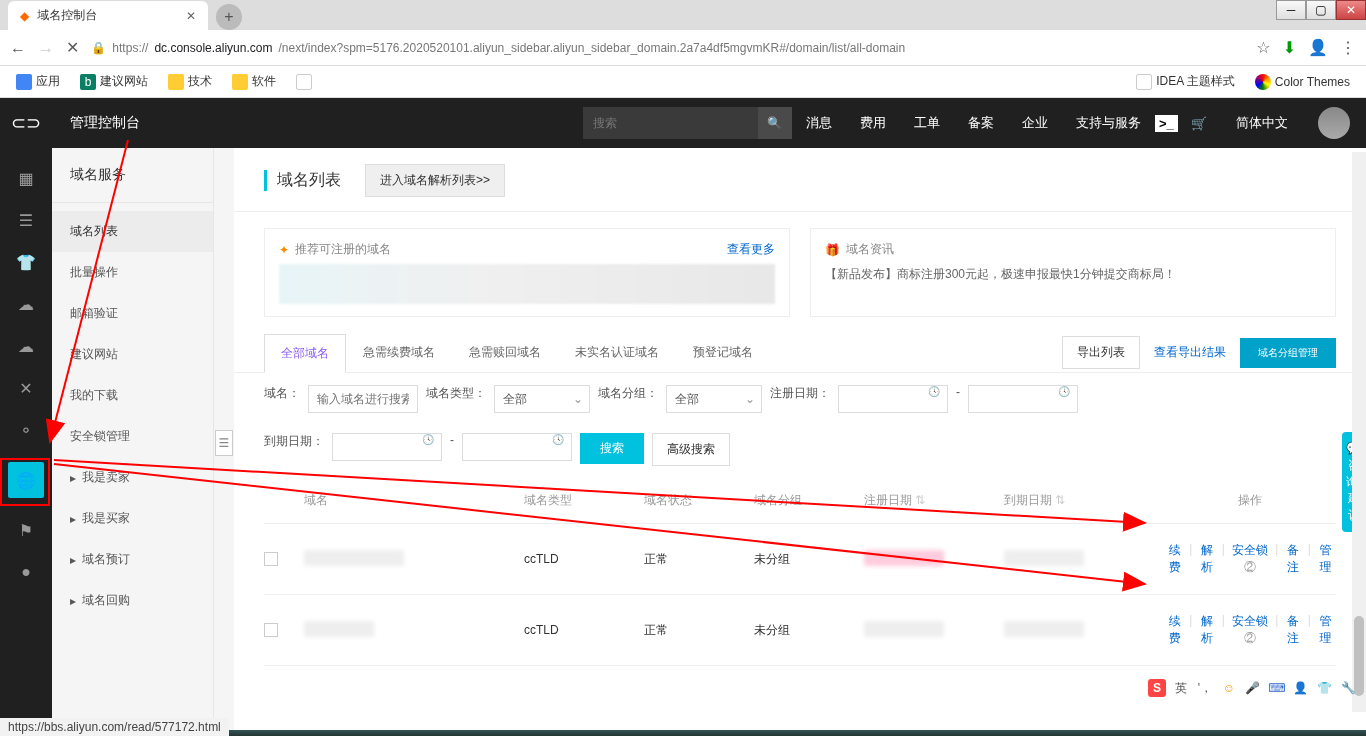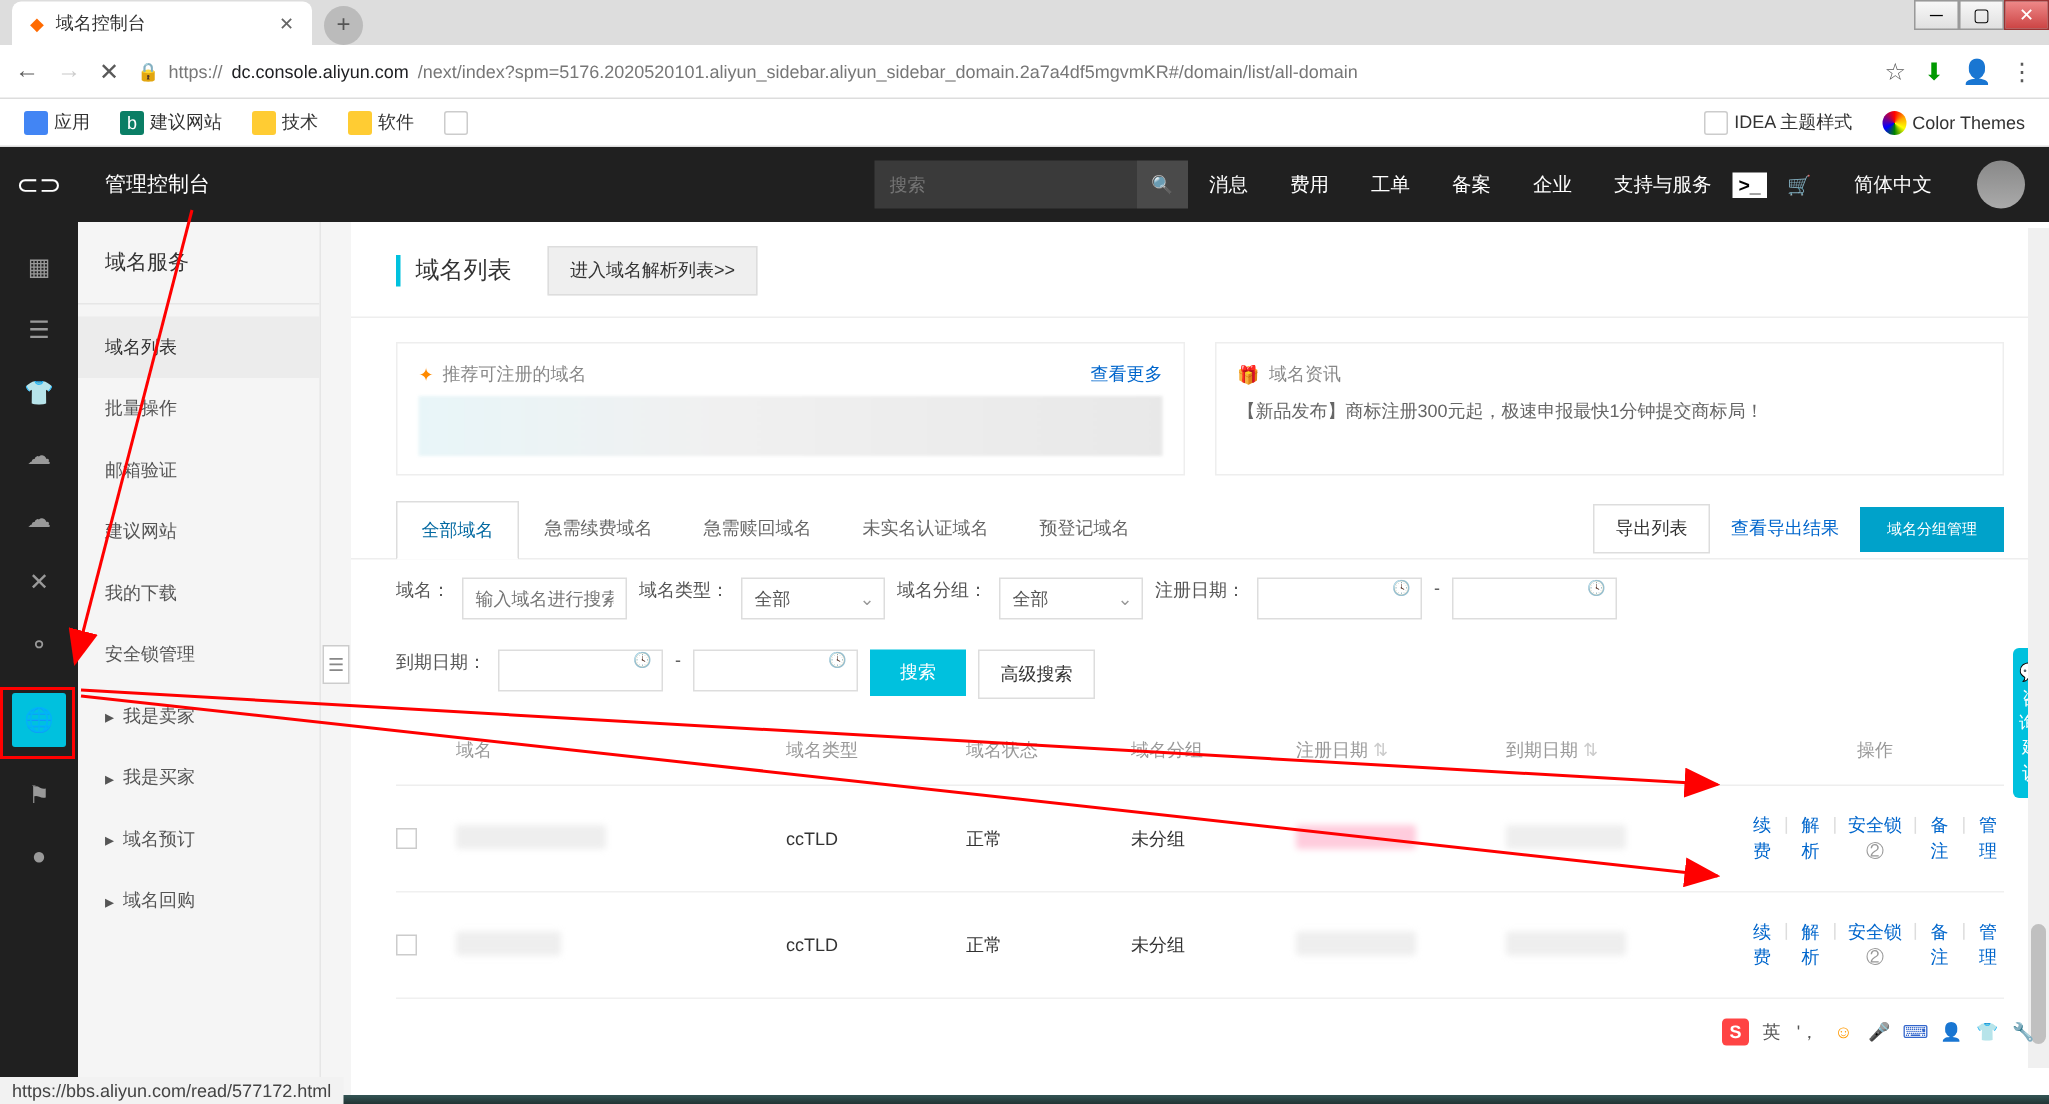--- a/index.html
+++ b/index.html
@@ -46,21 +46,21 @@
 .sub-btn{padding:7px 14px;border:1px solid #ddd;color:#333;font-size:12px}
 .banners{display:flex;gap:20px;padding:16px 30px}
 .banner{flex:1;border:1px solid #eee;padding:12px 14px}
 .banner-hd{display:flex;align-items:center;justify-content:space-between;margin-bottom:6px}
 .banner-title{color:#888;font-size:14px;display:flex;align-items:center;gap:6px}
 .banner-link{color:#06c}
 .banner-line{color:#666;font-size:12px;line-height:1.8}
 .mosaic{width:100%;height:40px;background:linear-gradient(90deg,#e8f5f8,#f0f0f0 40%,#e8e8e8);filter:blur(1px);margin-top:6px}
 .tabs-row{display:flex;align-items:center;padding:0 30px;border-bottom:1px solid #eee}
 .tab-i{padding:10px 16px;color:#666;font-size:12px;border:1px solid transparent}
-.tab-i.active{color:#0369a1;border:1px solid #ddd;border-bottom:1px solid #fff;margin-bottom:-1px}
+.tab-i.active{color:#8b5cf6;border:1px solid #ddd;border-bottom:1px solid #fff;margin-bottom:-1px}
 .tabs-right{margin-left:auto;display:flex;align-items:center;gap:14px}
 .btn-plain{padding:7px 14px;border:1px solid #ddd;color:#333;font-size:12px;background:#fff}
 .link-blue{color:#06c;font-size:12px}
 .btn-primary{padding:8px 18px;background:#00a2ca;color:#fff;border:none;font-size:10px}
 .filters{padding:12px 30px;display:flex;flex-wrap:wrap;gap:10px 8px;align-items:flex-start;color:#555}
 .lbl{font-size:12px}
 .inp{height:28px;border:1px solid #ddd;padding:0 8px;width:110px}
 .sel{height:28px;border:1px solid #ddd;padding:0 22px 0 8px;min-width:96px;position:relative;display:inline-flex;align-items:center;background:#fff}
 .sel::after{content:"⌄";position:absolute;right:6px;color:#999}
 .dateinp{height:28px;border:1px solid #ddd;width:110px;padding:0 22px 0 8px;position:relative;background:#fff}

